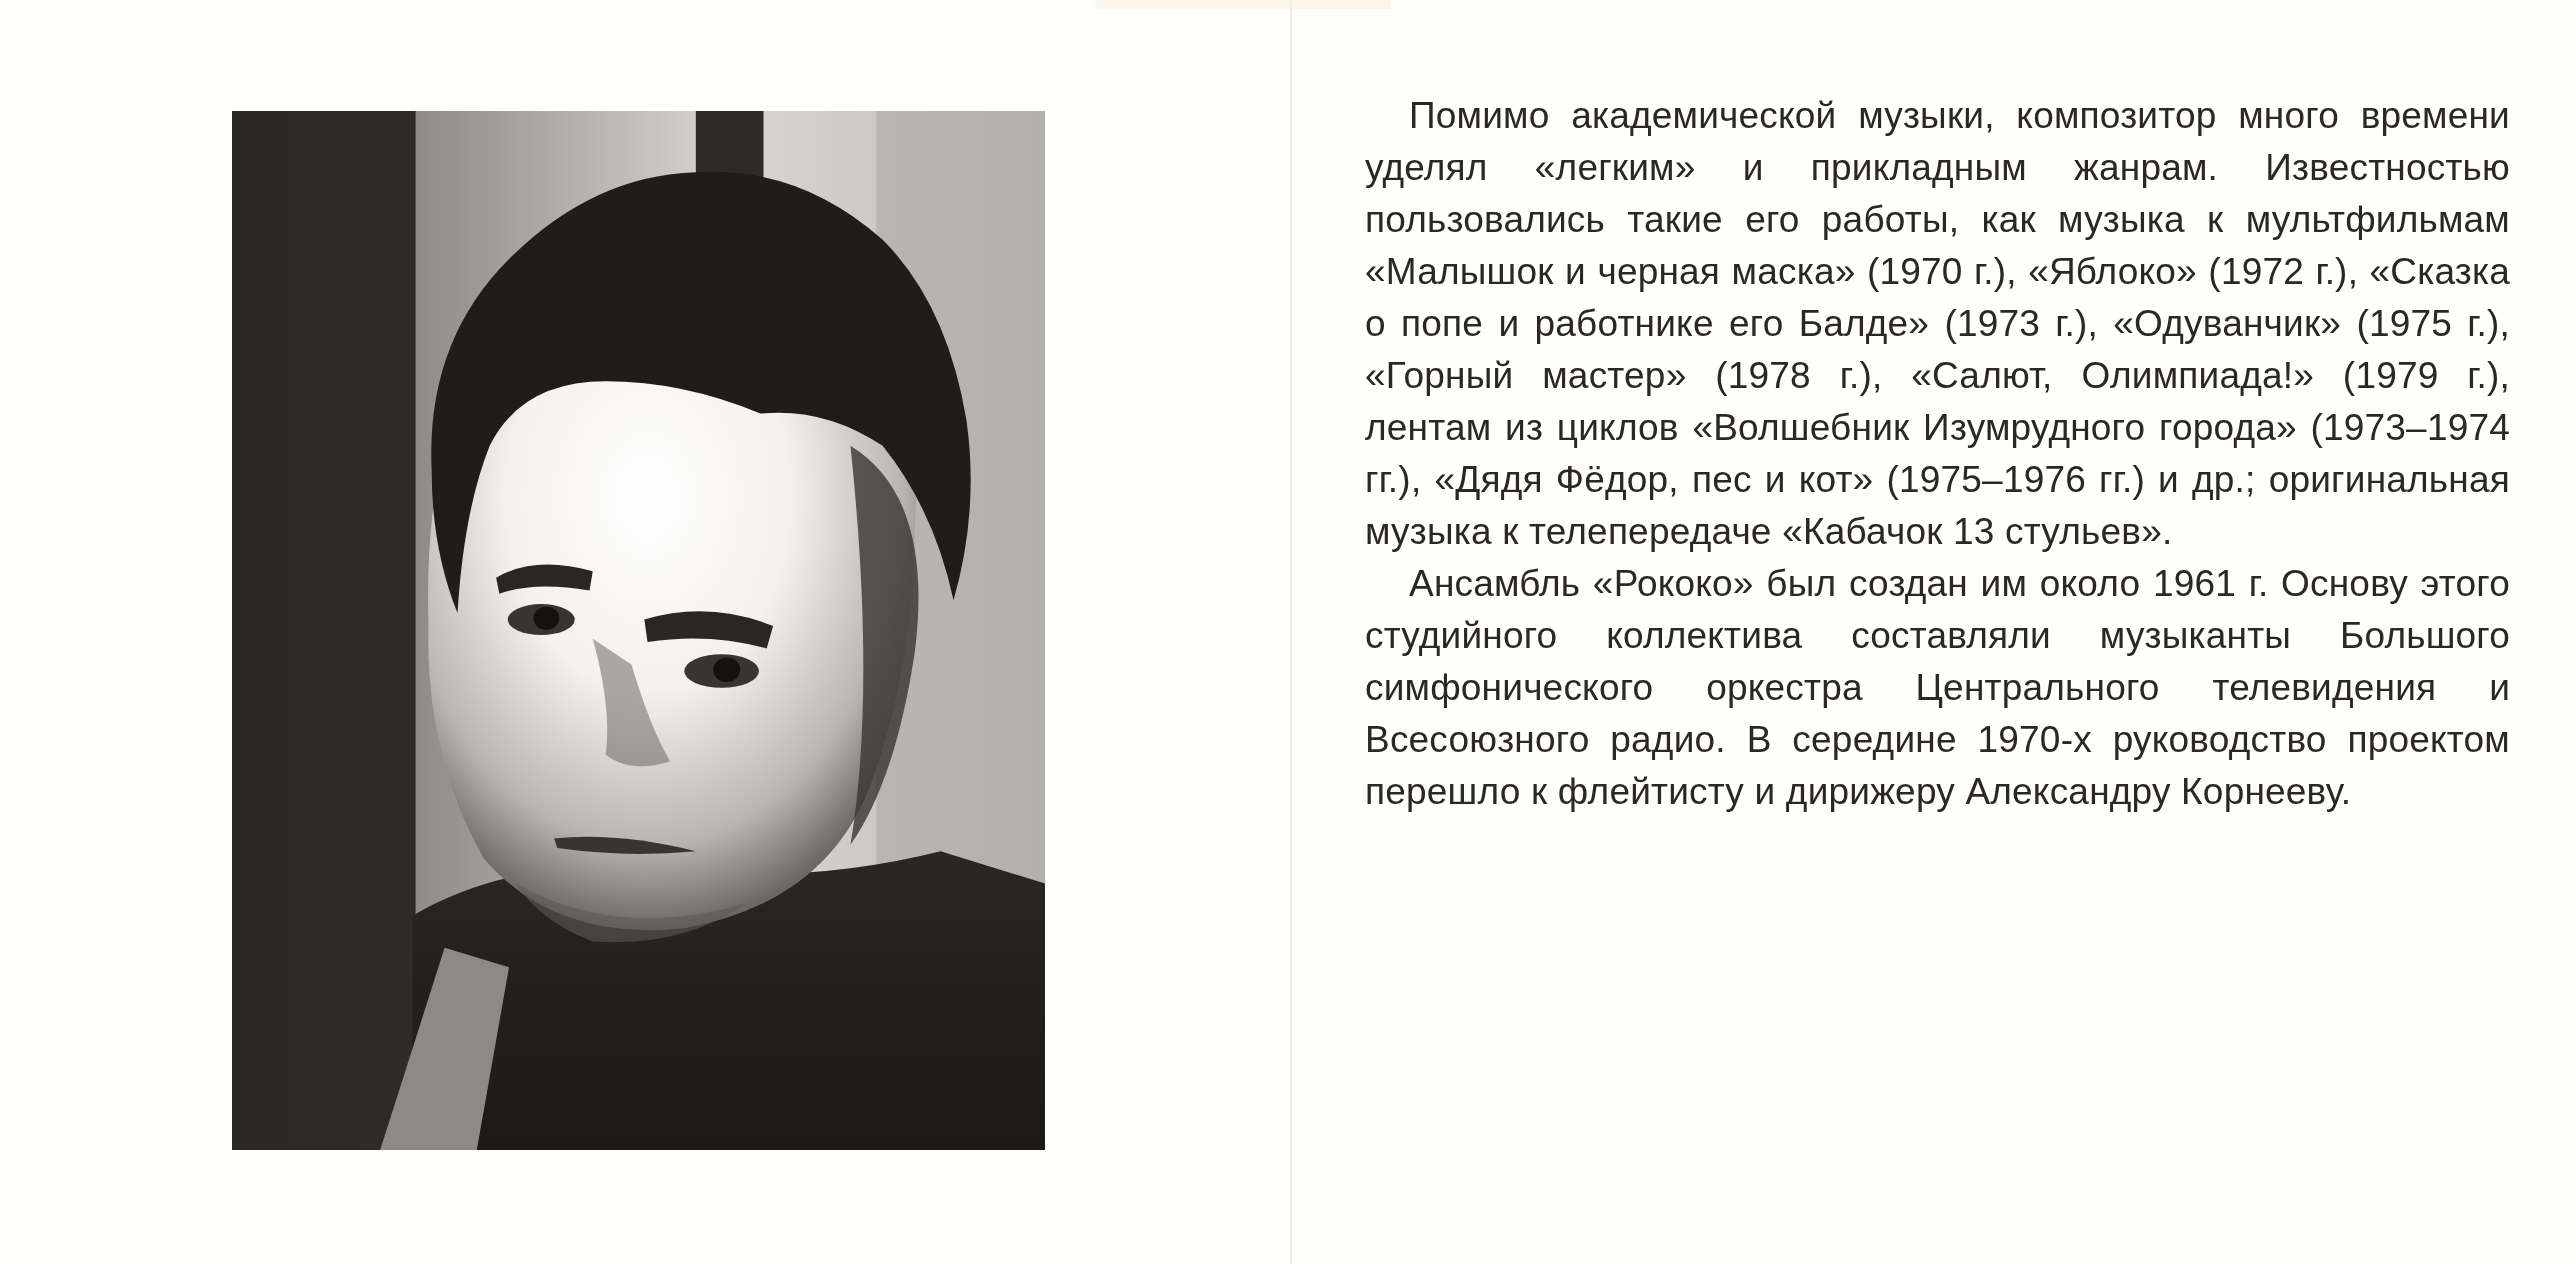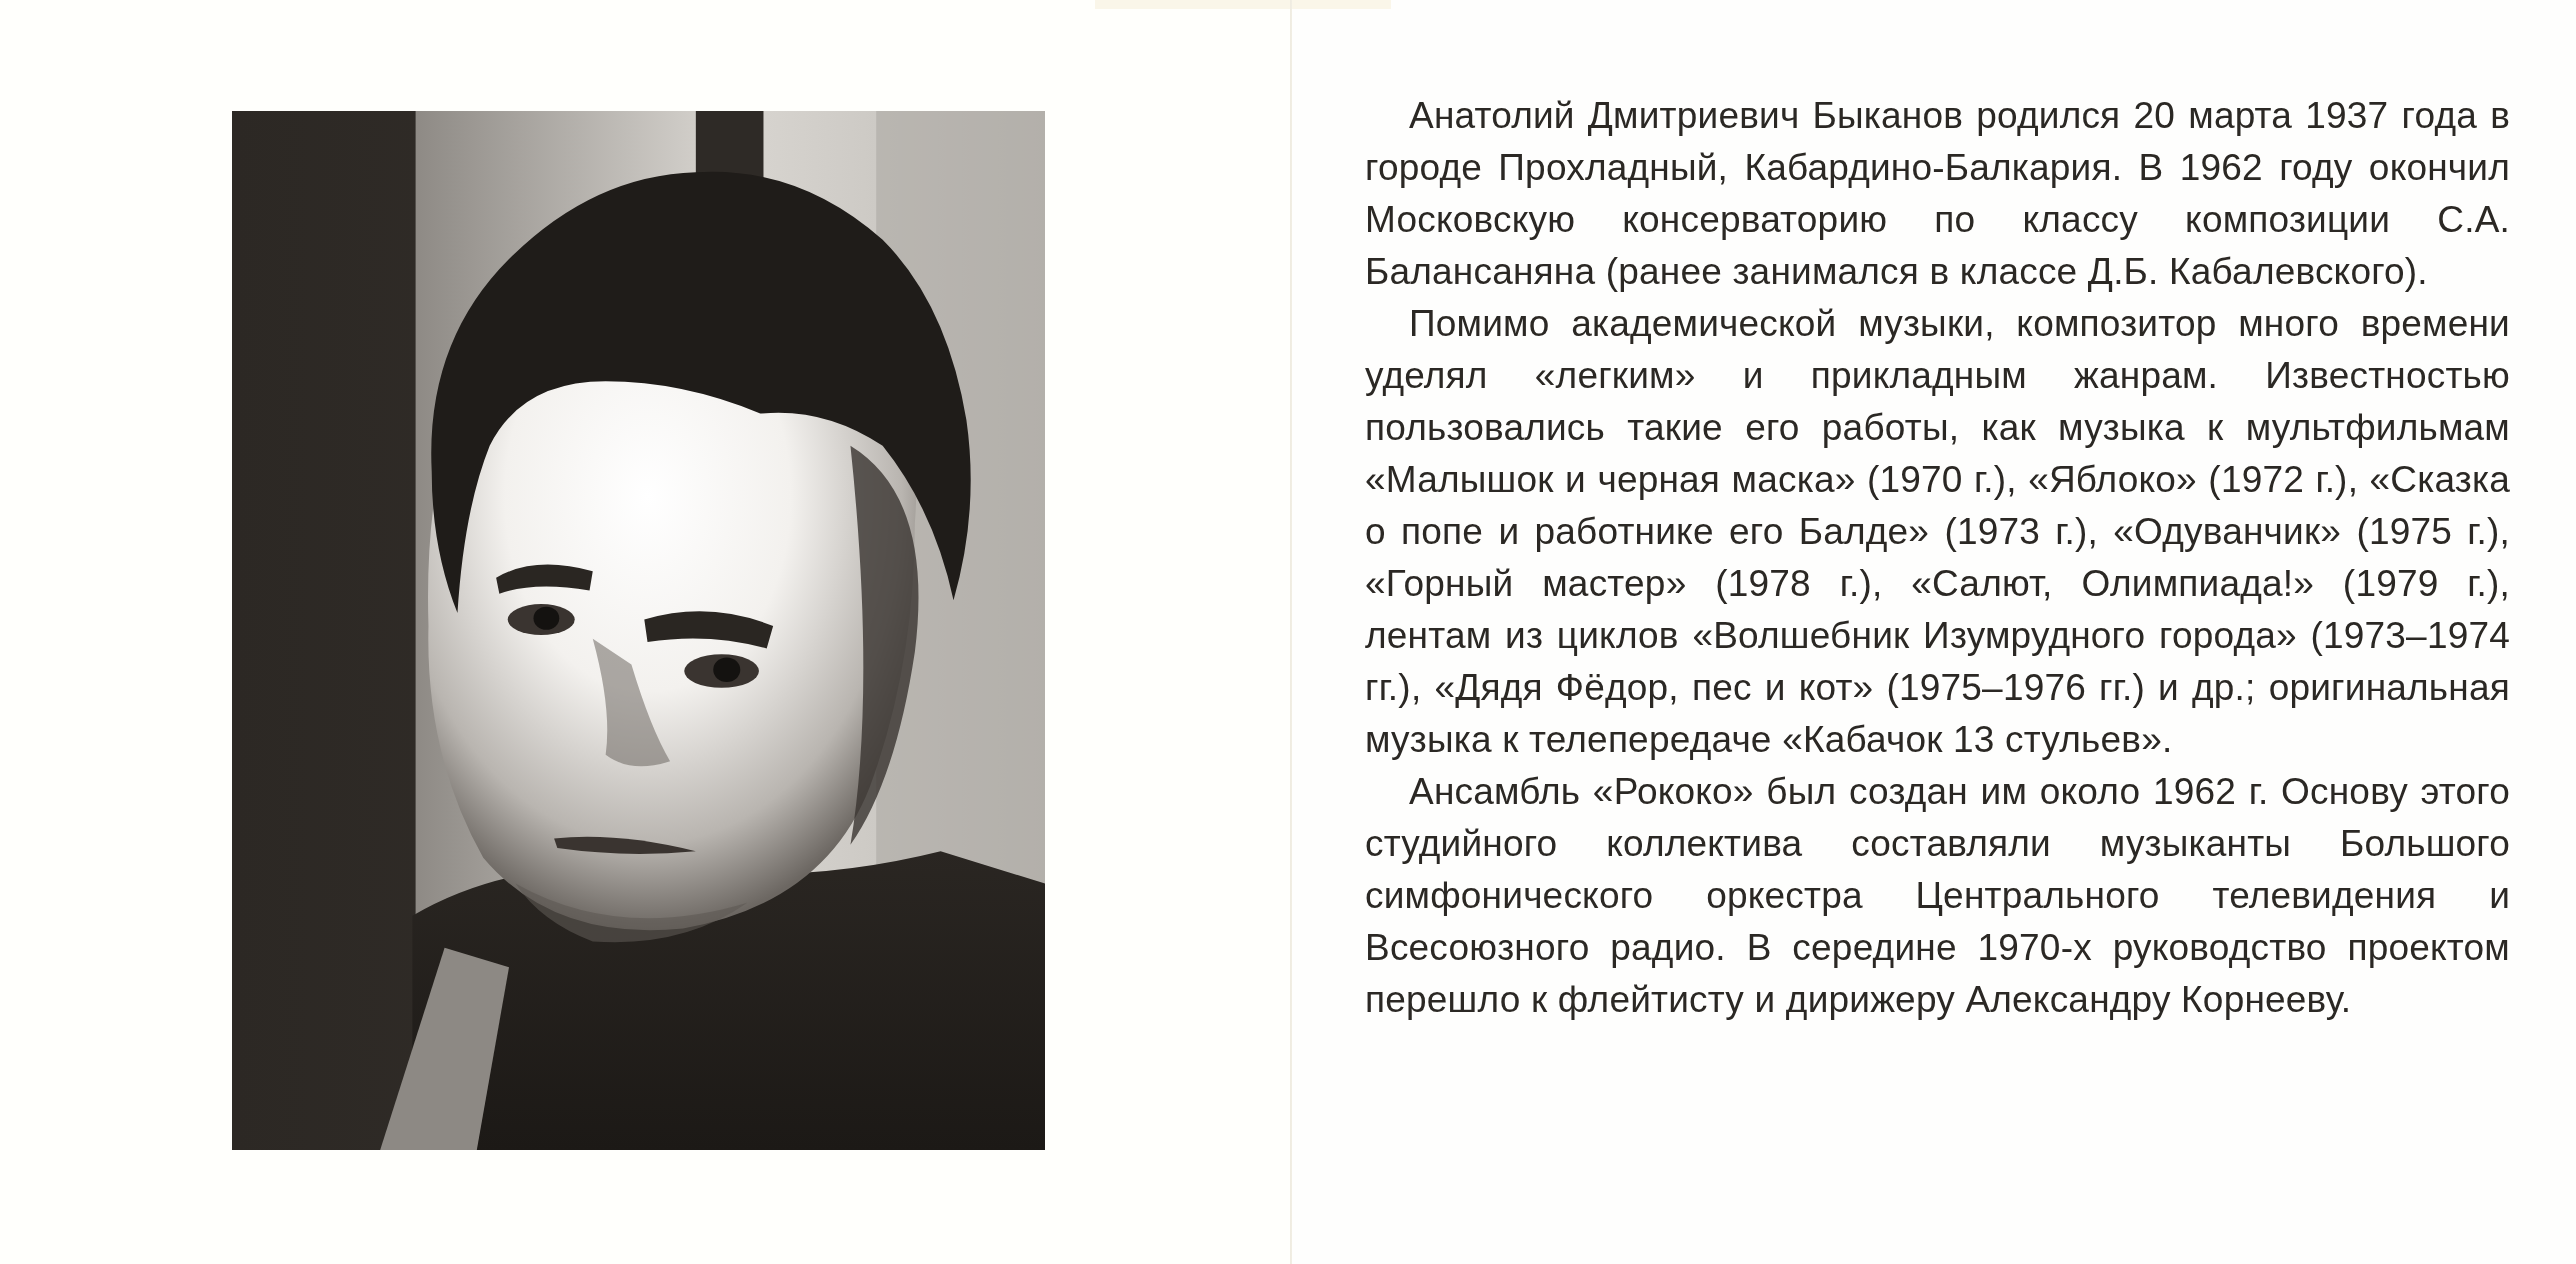--- a/index.html
+++ b/index.html
@@ -100,17 +100,16 @@
 
     <path d="M560 820 Q590 930 580 1000 Q620 1030 680 1010 Q650 960 620 860 Z" fill="#6d6863" opacity=".55"></path>
 
     <path d="M500 1130 Q600 1120 720 1150 Q610 1160 505 1145 Z" fill="#3a3430"></path>
 
     <path d="M440 1200 Q600 1290 800 1230 Q700 1300 560 1290 Q480 1260 440 1200 Z" fill="#5e5954" opacity=".6"></path>
   </svg>
 </div>
 
 <div class="bio">
-  <p>Анатолий Дмитриевич Быканов родился 20 марта 1937 года в городе Прохладный, Кабардино-Балкария. В 1962 году окончил Московскую консерваторию по классу композиции С.А. Балансаняна (ранее занимался в классе Д.Б. Кабалевского).</p>
   <p>Помимо академической музыки, композитор много времени уделял «легким» и прикладным жанрам. Известностью пользовались такие его работы, как музыка к мультфильмам «Малышок и черная маска» (1970 г.), «Яблоко» (1972 г.), «Сказка о попе и работнике его Балде» (1973 г.), «Одуванчик» (1975 г.), «Горный мастер» (1978 г.), «Салют, Олимпиада!» (1979 г.), лентам из циклов «Волшебник Изумрудного города» (1973–1974 гг.), «Дядя Фёдор, пес и кот» (1975–1976 гг.) и др.; оригинальная музыка к телепередаче «Кабачок 13 стульев».</p>
-  <p>Ансамбль «Рококо» был создан им около 1962 г. Основу этого студийного коллектива составляли музыканты Большого симфонического оркестра Центрального телевидения и Всесоюзного радио. В середине 1970-х руководство проектом перешло к флейтисту и дирижеру Александру Корнееву.</p>
+  <p>Ансамбль «Рококо» был создан им около 1961 г. Основу этого студийного коллектива составляли музыканты Большого симфонического оркестра Центрального телевидения и Всесоюзного радио. В середине 1970-х руководство проектом перешло к флейтисту и дирижеру Александру Корнееву.</p>
 </div>
 
 
 </body></html>

